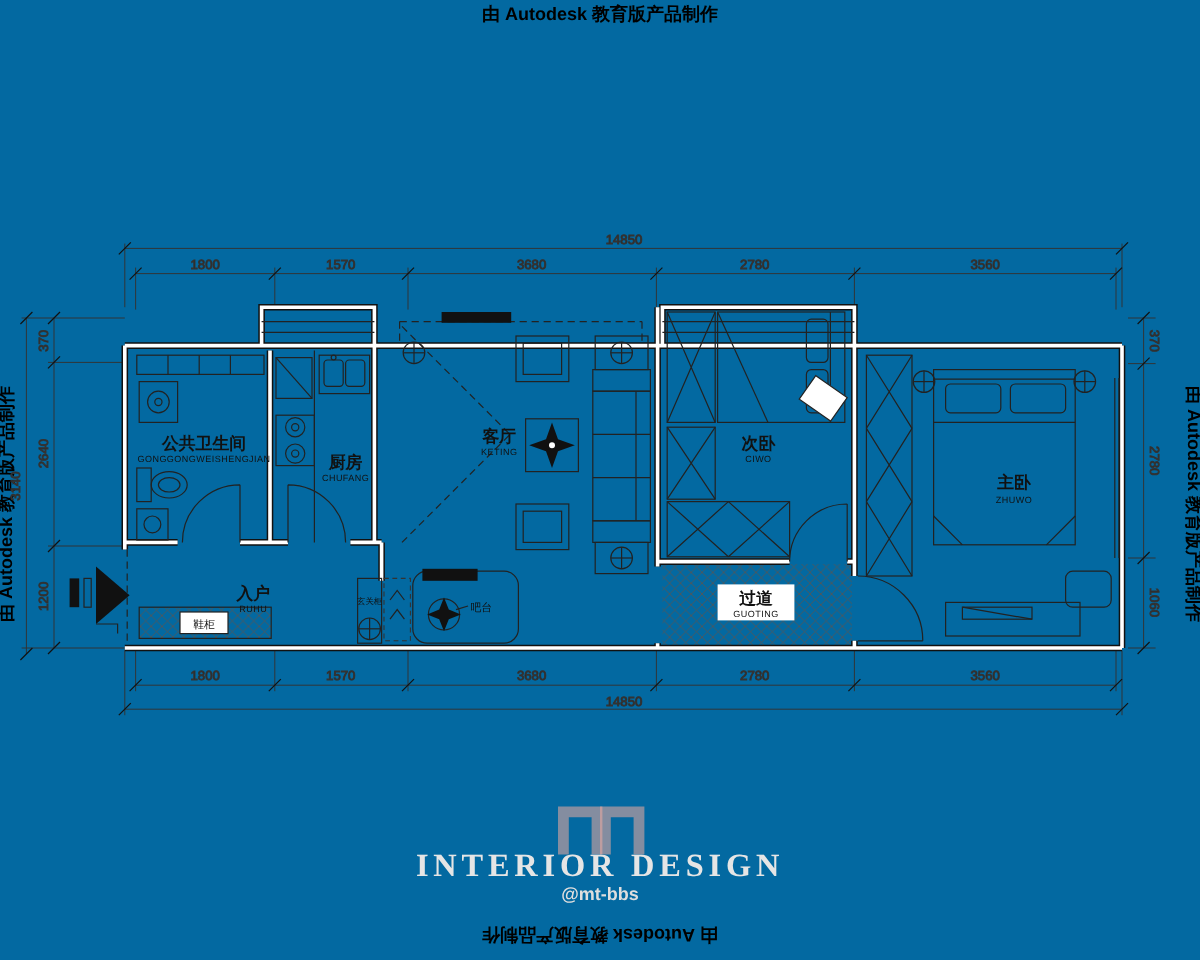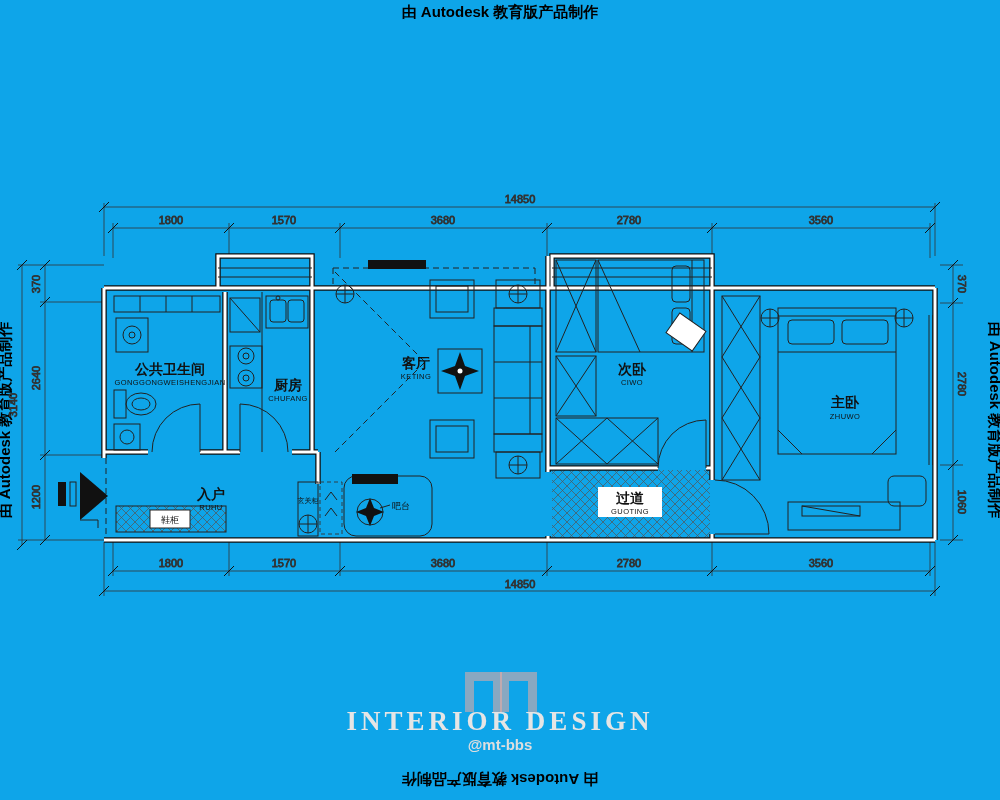--- a/index.html
+++ b/index.html
@@ -1,17 +1,17 @@
 <!DOCTYPE html>
 <html><head>
 <meta charset="utf-8">
 <title>Floor Plan</title>
 <style>
   html,body{margin:0;padding:0;background:#fff;}
-  .canvas{position:relative;width:1000px;height:800px;background:#0ea5e9;overflow:hidden;}
+  .canvas{position:relative;width:1000px;height:800px;background:#0369a1;overflow:hidden;}
   svg text{font-family:"Liberation Sans","DejaVu Sans",sans-serif;}
   .dim{font-size:11px;fill:#222;}
   .room{font-size:14px;font-weight:bold;fill:#111;}
   .pinyin{font-size:7.5px;fill:#111;letter-spacing:.4px;}
   .small{font-size:9px;fill:#111;}
   .tiny{font-size:7px;fill:#111;}
   .wm{font-size:15px;font-weight:600;fill:#000;}
   .logo-title{font-family:"Liberation Serif","DejaVu Serif",serif;font-size:27px;letter-spacing:4px;font-weight:bold;}
   .logo-sub{font-size:15px;font-weight:bold;}
   .ln{stroke:#222;stroke-width:1;fill:none;}

